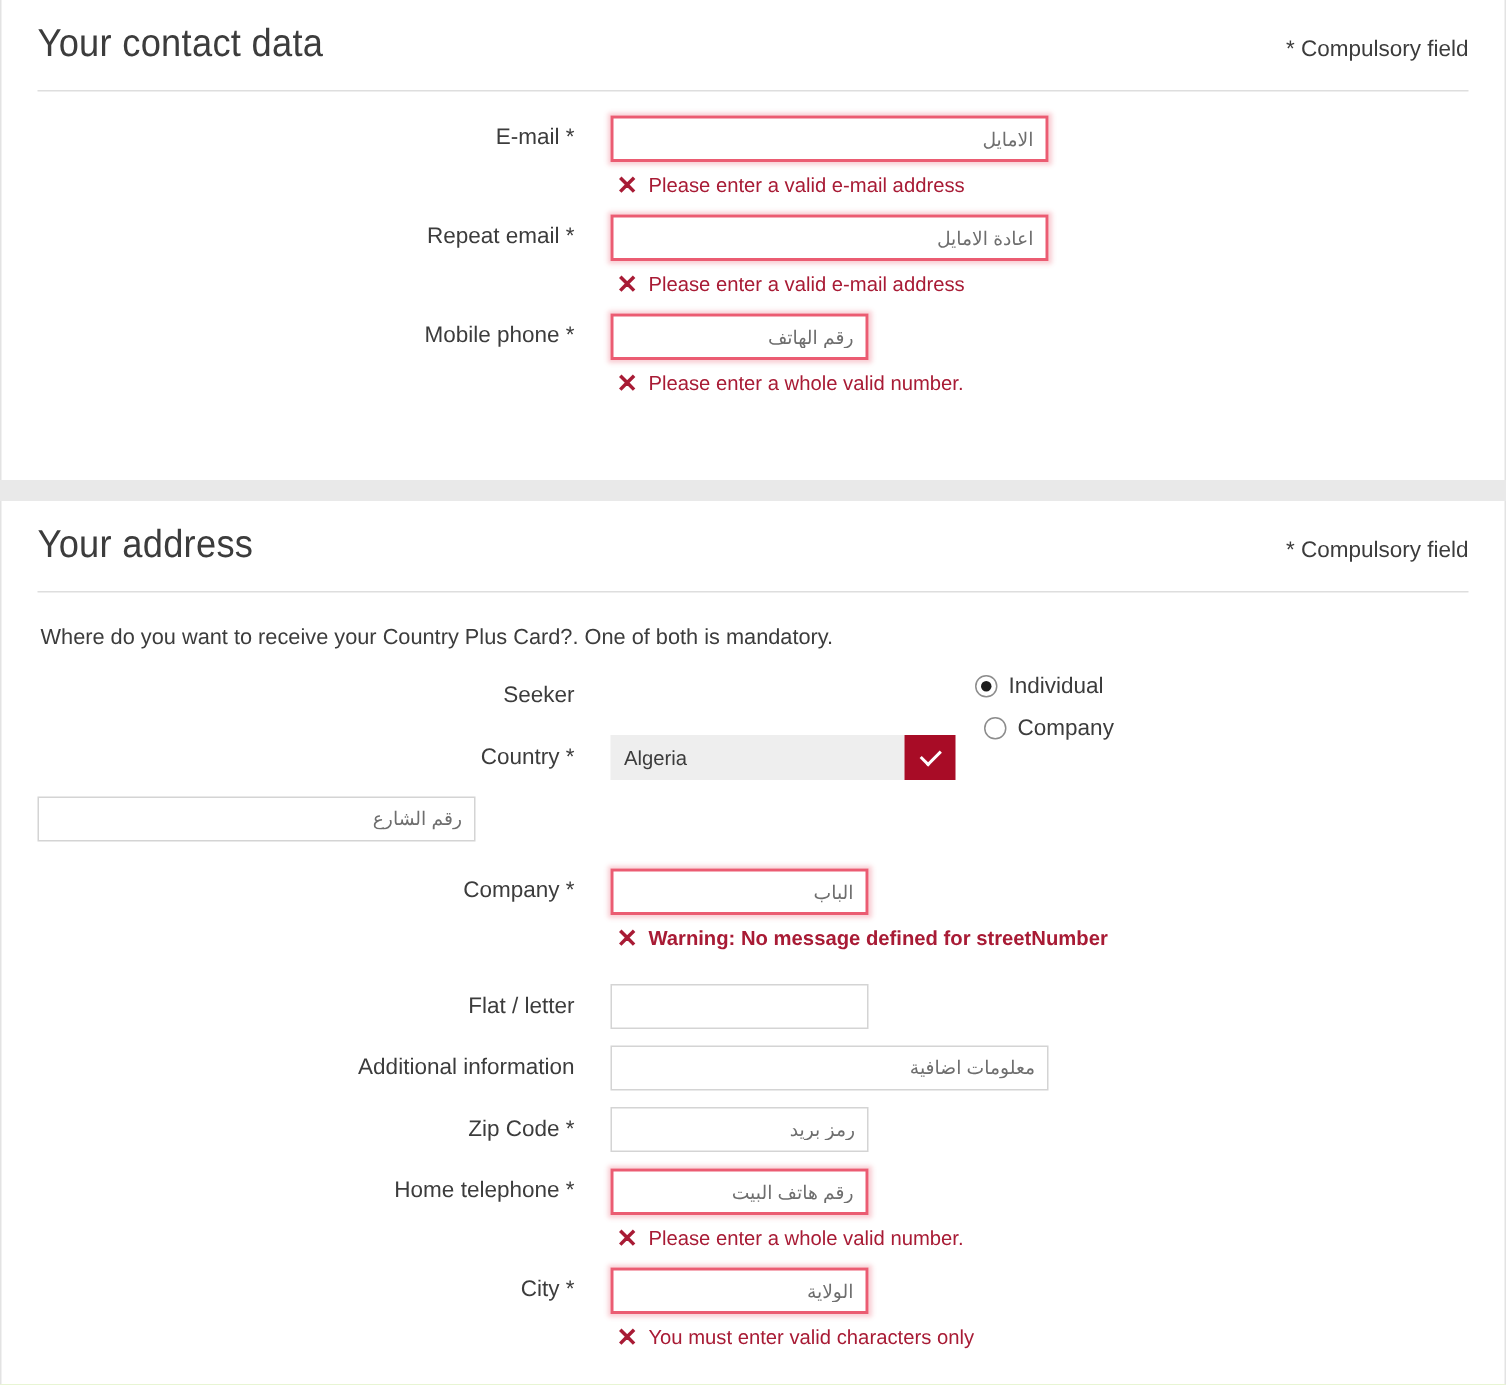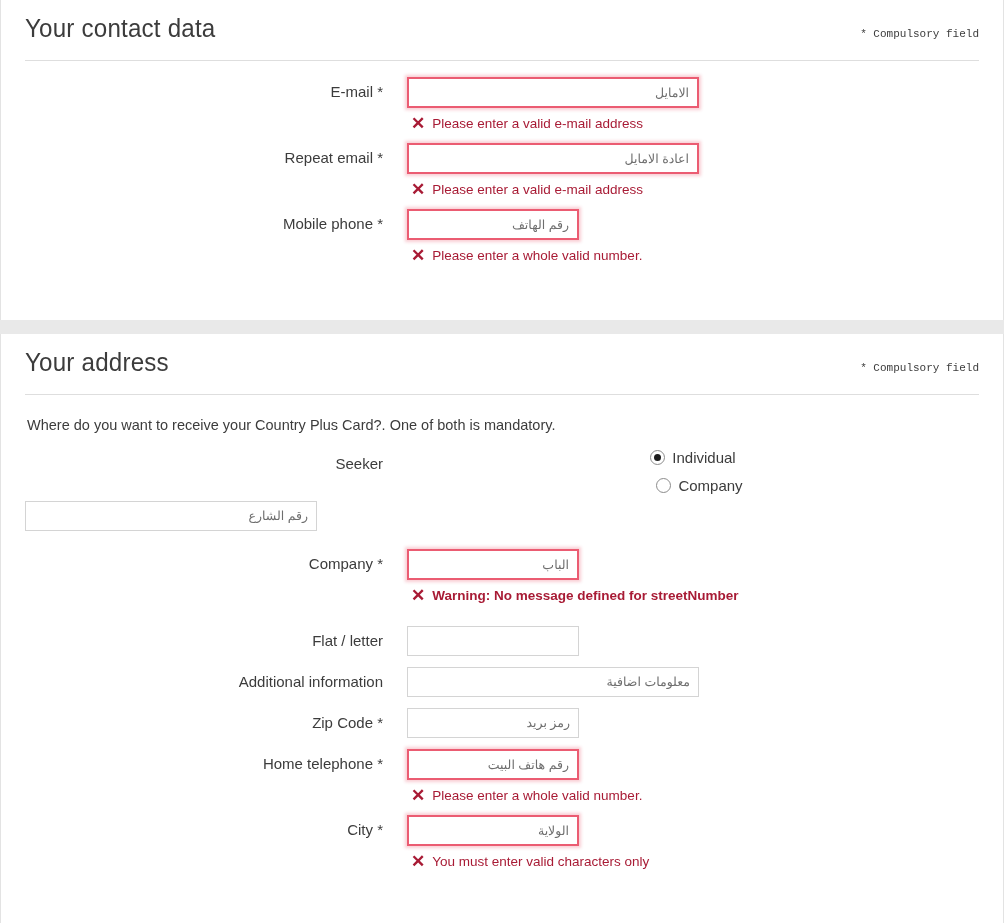--- a/index.html
+++ b/index.html
@@ -35,24 +35,23 @@
   .section-title {
     font-size: 26px;
     font-weight: 400;
     color: #3c3c3c;
     letter-spacing: .2px;
     margin: 0;
     transform: scaleX(.93);
     transform-origin: left center;
   }
   .compulsory {
-    font-size: 11px;
+    font-size: 15px;
     color: #3c3c3c;
     white-space: nowrap;
-    font-family: Liberation Mono, monospace;
   }
   .rule {
     border-top: 1px solid #dedede;
     margin-top: 16px;
   }
 
   .intro {
     font-size: 14.5px;
     color: #3c3c3c;
     margin: 22px 0 0 2px;
@@ -252,20 +251,31 @@
             <label class="radio-opt">
               <span class="radio"></span>
               <span class="radio-label">Company</span>
             </label>
           </div>
         </div>
       </div>
 
       <div class="spacer-sm"></div>
 
+      <div class="row">
+        <div class="label">Country *</div>
+        <div class="control">
+          <div class="select-wrap">
+            <div class="select-face">Algeria</div>
+            <div class="select-btn">
+              <span class="chev"></span>
+            </div>
+          </div>
+        </div>
+      </div>
 
       <div class="spacer-sm"></div>
 
       <div class="row">
         <div class="control">
           <input class="field w-wide" type="text" placeholder="رقم الشارع" style="">
         </div>
       </div>
 
       <div class="spacer-md"></div>

